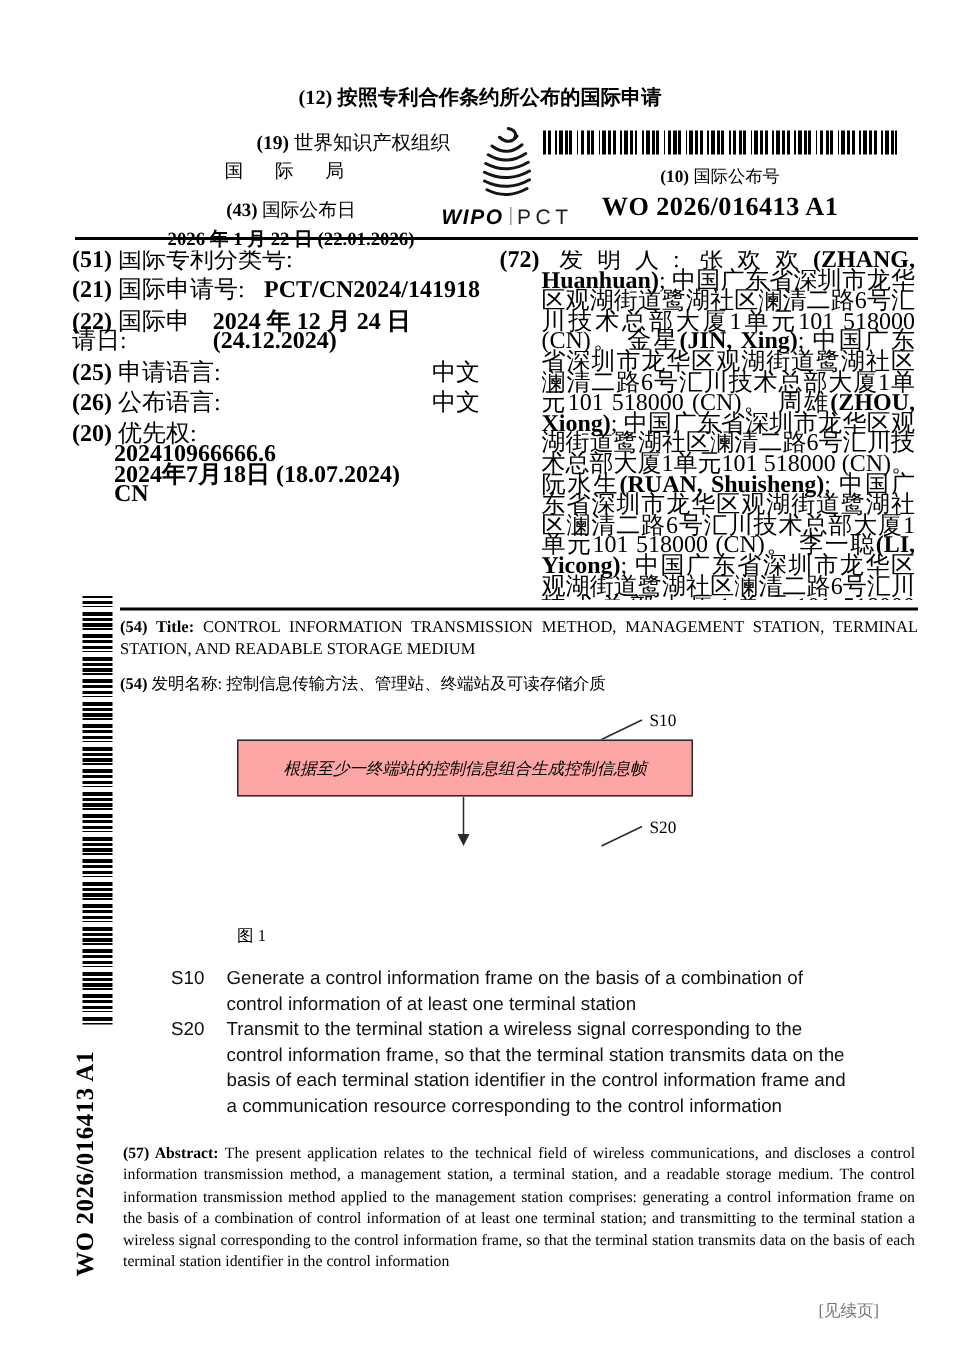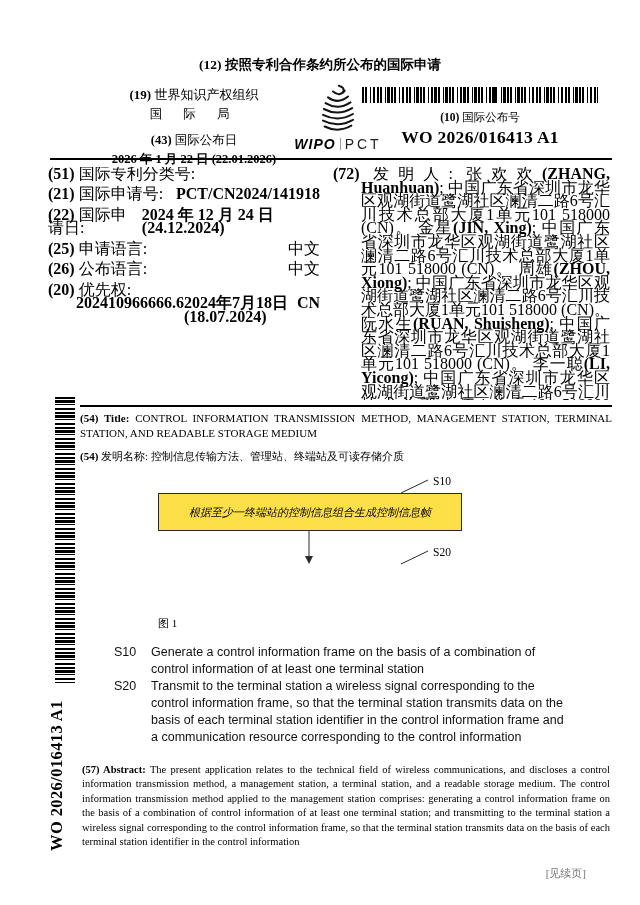--- a/index.html
+++ b/index.html
@@ -3,21 +3,21 @@
 <meta charset="utf-8">
 <style>
   html,body{margin:0;padding:0;background:#fff;}
   .page{position:relative;width:640px;height:905px;background:#ffffff;color:#000;
         font-family:"Liberation Serif","DejaVu Serif",serif;overflow:hidden;}
 
   
   .doc-type{position:absolute;top:56px;left:0;width:640px;text-align:center;
             font-weight:bold;font-size:13.5px;}
   .hdr-left{position:absolute;top:86px;left:88px;width:212px;text-align:center;font-size:12.5px;}
-  .hdr-left .l1{font-size:13px;}
+  .hdr-left .l1{font-size:13px;text-align:right;}
   .hdr-left .l2{letter-spacing:9px;margin-top:2px;font-size:12.5px;}
   .hdr-left .l3{margin-top:9px;font-size:12.5px;}
   .hdr-left .l4{font-weight:bold;font-size:12.5px;margin-top:2px;}
   .num{font-weight:bold;}
 
   .logo{position:absolute;top:84px;left:284px;width:108px;text-align:center;}
   .logo svg{display:block;margin:0 auto;}
   .logo-text{font-family:"Liberation Sans","DejaVu Sans",sans-serif;font-size:14px;margin-top:2px;
              display:flex;align-items:center;justify-content:center;gap:4px;}
   .logo-wipo{font-weight:bold;letter-spacing:1px;font-style:italic;}
@@ -38,32 +38,32 @@
   .cols{position:absolute;top:167px;left:48px;width:562px;height:233px;overflow:hidden;
         font-size:16px;line-height:13.6px;text-decoration:underline;}
   .col-l{position:absolute;left:0;top:0;width:272px;}
   .col-r{position:absolute;left:285px;top:0;width:277px;}
   .row{display:flex;justify-content:space-between;margin-bottom:6.8px;}
   .blk{margin-bottom:6.8px;}
   .ind{padding-left:28px;}
   .para{text-align:justify;padding-left:28px;text-indent:-28px;margin-bottom:6px;}
   .ipc-code{font-weight:bold;font-style:italic;}
   .val-b{font-weight:bold;}
-  .prio-line{display:flex;justify-content:center;padding-left:28px;}
+  .prio-line{display:flex;justify-content:center;padding-left:28px;flex-direction:column;}
 
   
   .title-section{position:absolute;top:411px;left:80px;width:532px;font-size:11px;line-height:14.5px;}
   .title-en{text-align:justify;margin-bottom:9px;}
   .title-zh{}
 
   
   .fig{position:absolute;top:470px;left:0;width:640px;height:165px;}
   .fig svg{position:absolute;left:0;top:0;}
   .fbox{position:absolute;border:1px solid #2a2a2a;box-sizing:border-box;
-        font-style:italic;font-size:11px;background:#fde047;}
+        font-style:italic;font-size:11px;background:#fca5a5;}
   .fbox1{left:158px;top:23px;width:304px;height:38px;display:flex;align-items:center;justify-content:center;}
   .fbox2{left:158px;top:94px;width:304px;height:49px;padding:3px 7px;line-height:14.5px;
          text-align:justify;text-align-last:center;}
   .s-label{position:absolute;font-size:11.5px;}
   .s10{left:433px;top:5px;}
   .s20{left:433px;top:76px;}
   .fig-caption{position:absolute;left:158px;top:146px;width:304px;font-size:11px;}
 
   
   .steps{position:absolute;top:644px;left:114px;width:452px;

